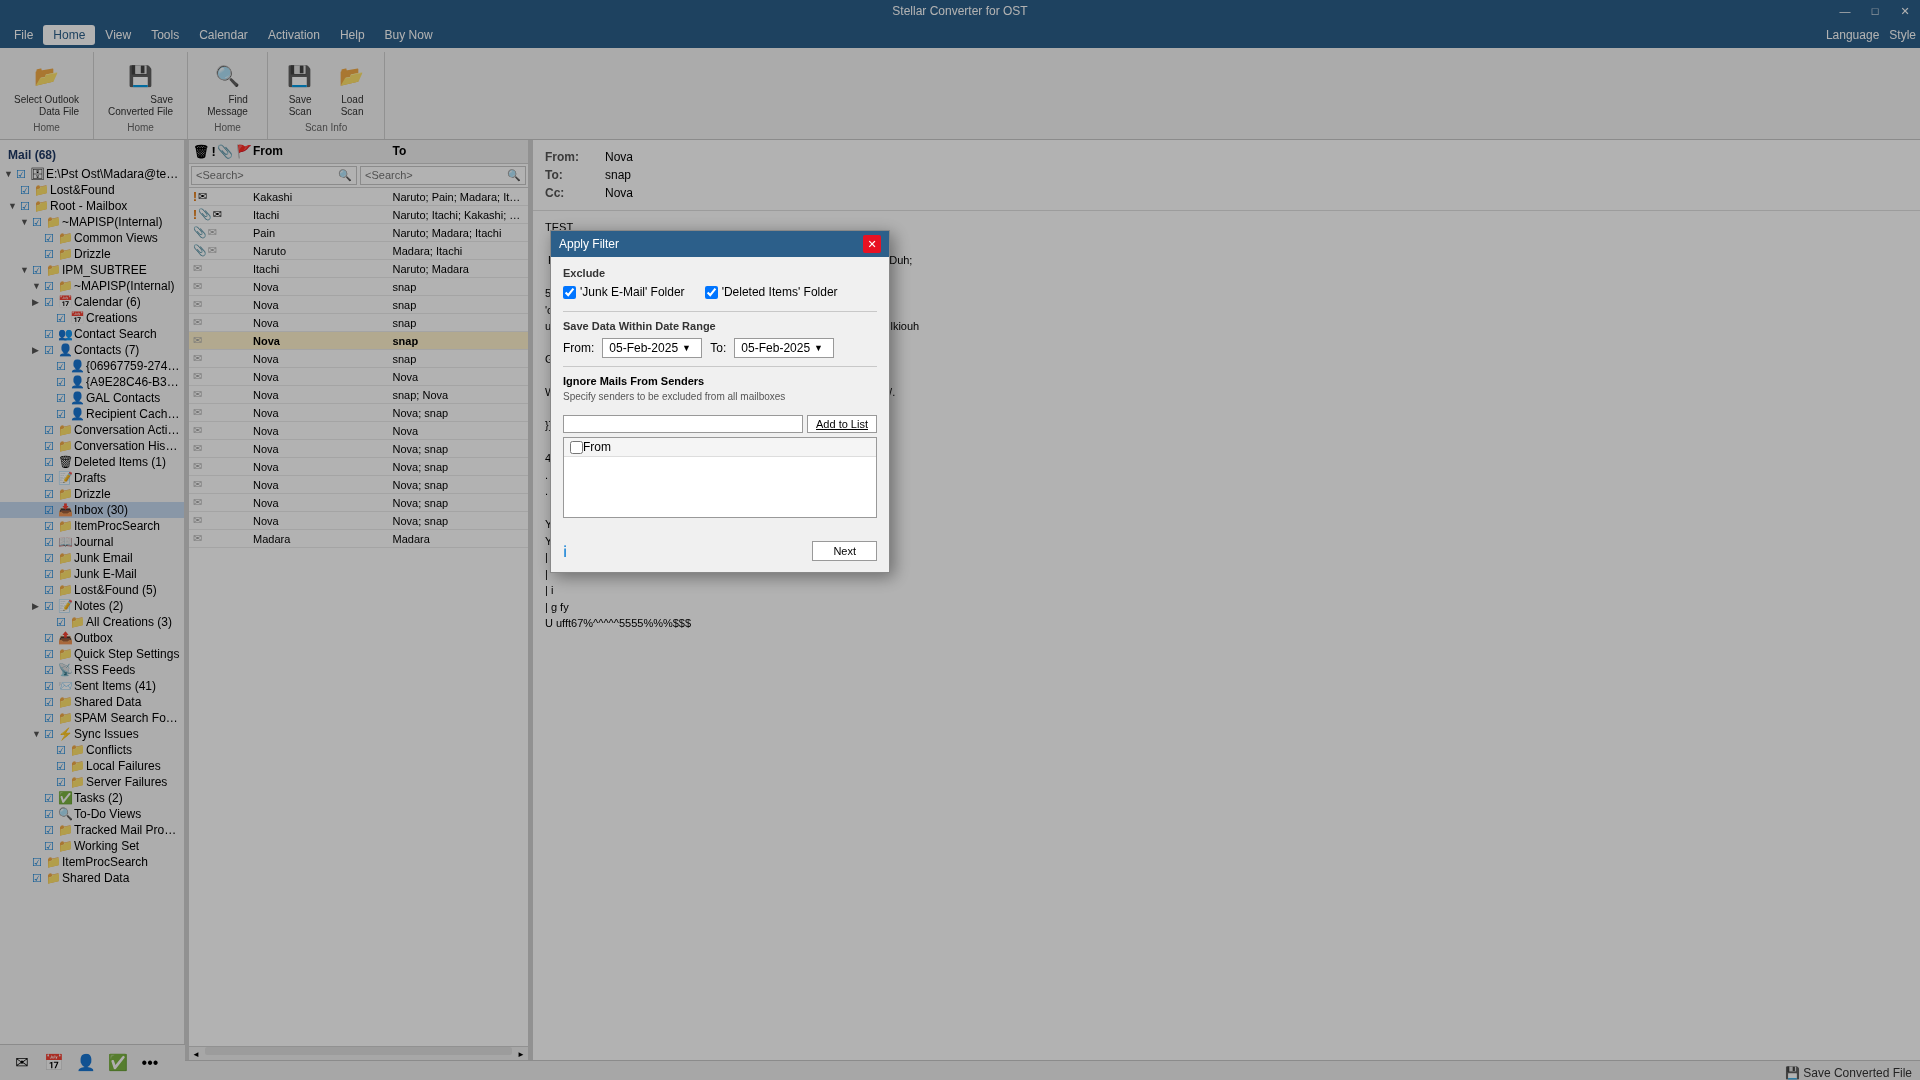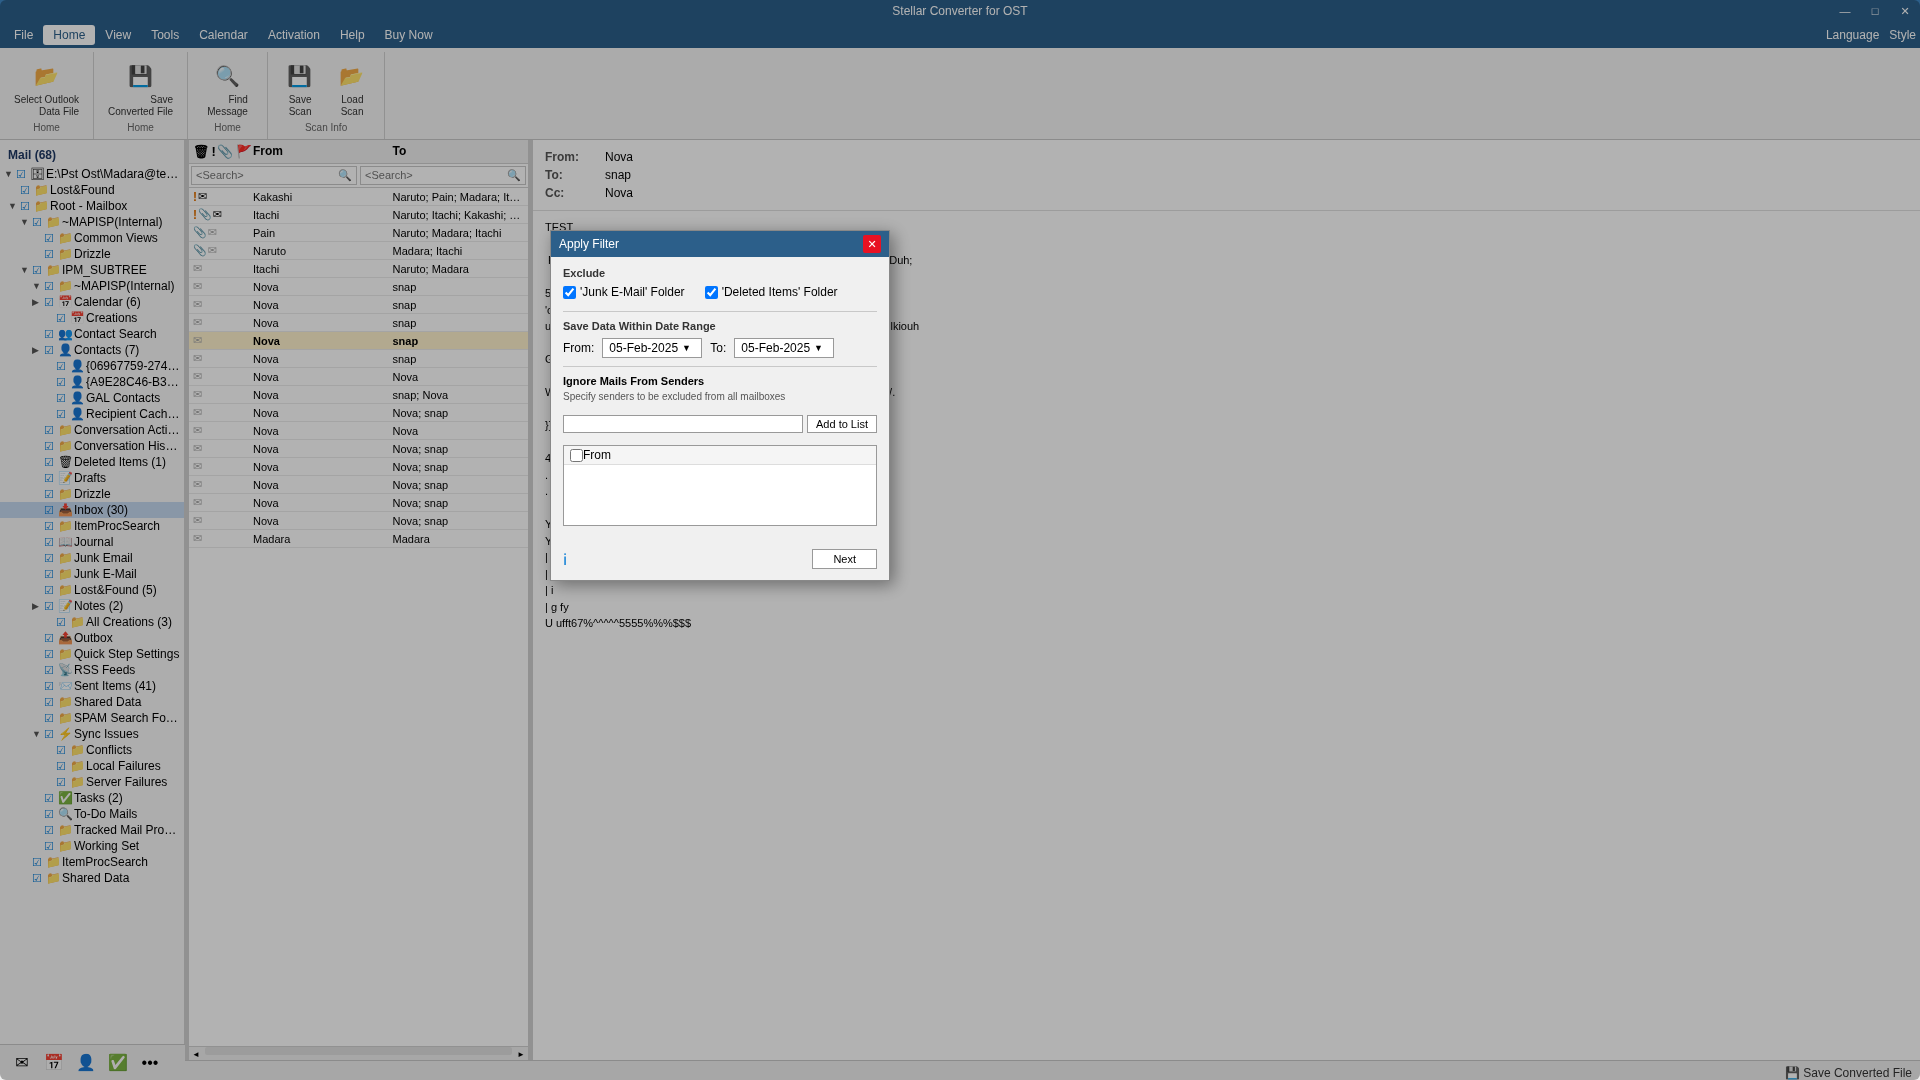--- a/index.html
+++ b/index.html
@@ -267,21 +267,20 @@
 
     
     .modal-overlay {
       position: fixed;
       top: 0; left: 0; right: 0; bottom: 0;
       background: rgba(0,0,0,0.3);
       display: flex;
       align-items: center;
       justify-content: center;
       z-index: 1000;
-      border-radius: 6px;
     }
     .modal-dialog {
       background: #f0f0f0;
       border: 1px solid #888;
       box-shadow: 4px 4px 16px rgba(0,0,0,0.4);
       width: 340px;
       position: absolute;
       top: 230px;
       left: 550px;
     }
@@ -349,21 +348,22 @@
       margin-bottom: 4px;
     }
     .ignore-desc {
       font-size: 10px;
       color: #555;
       margin-bottom: 13px;
     }
     .add-sender-row {
       display: flex;
       gap: 4px;
-      margin-bottom: 12px;
+      margin-bottom: 4px;
+      text-decoration: underline;
     }
     .add-sender-input {
       flex: 1;
       border: 1px solid #999;
       padding: 2px 4px;
       font-size: 11px;
       outline: none;
     }
     .add-to-list-btn {
       background: white;
@@ -732,21 +732,21 @@
     <div class="tree-item indent-3">
       <span class="tree-toggle">&nbsp;</span>
       <span class="tree-check">☑</span>
       <span class="tree-icon">✅</span>
       <span class="tree-label">Tasks (2)</span>
     </div>
     <div class="tree-item indent-3">
       <span class="tree-toggle">&nbsp;</span>
       <span class="tree-check">☑</span>
       <span class="tree-icon">🔍</span>
-      <span class="tree-label">To-Do Mails</span>
+      <span class="tree-label">To-Do Views</span>
     </div>
     <div class="tree-item indent-3">
       <span class="tree-toggle">&nbsp;</span>
       <span class="tree-check">☑</span>
       <span class="tree-icon">📁</span>
       <span class="tree-label">Tracked Mail Processin</span>
     </div>
     <div class="tree-item indent-3">
       <span class="tree-toggle">&nbsp;</span>
       <span class="tree-check">☑</span>

